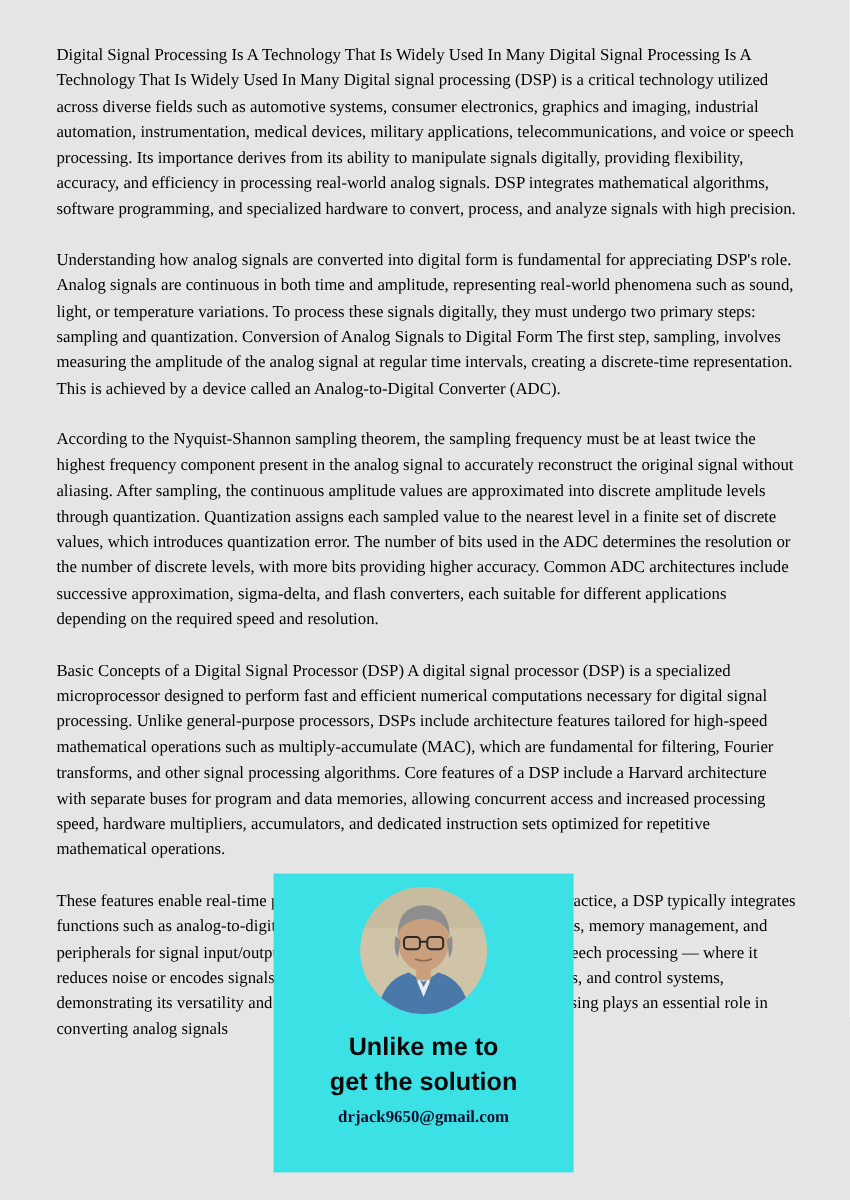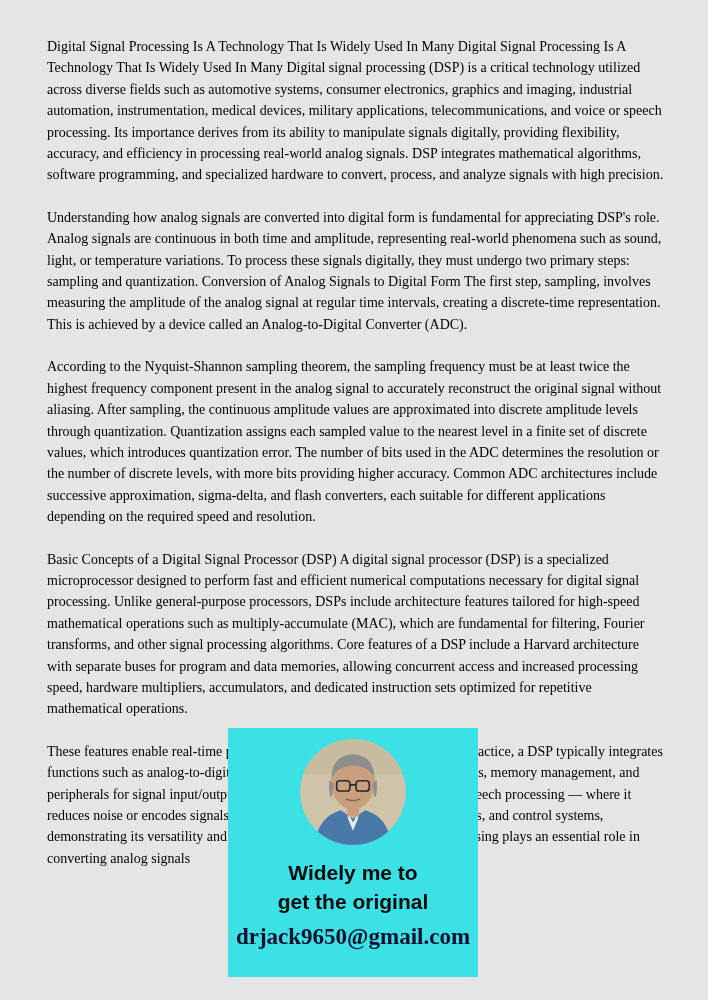--- a/index.html
+++ b/index.html
@@ -57,21 +57,21 @@
     font-weight: bold;
     font-size: 21px;
     line-height: 29px;
     color: #0a0a0a;
     text-align: center;
     margin-top: 13px;
   }
   .contact-email {
     font-family: "Liberation Serif", serif;
     font-weight: bold;
-    font-size: 23px;
+    font-size: 14px;
     color: #10102e;
     text-align: center;
     margin-top: 8px;
   }
 </style>
 </head>
 <body>
 
 <div class="page">
 
@@ -95,19 +95,19 @@
         <path d="M31 44 Q29 16 52 15 Q75 16 73 44 Q74 28 52 26 Q30 28 31 44" fill="#8e8e8e"></path>
         <path d="M29 40 Q27 52 31 58 L33 44 Z" fill="#8e8e8e"></path>
         <path d="M75 40 Q77 52 73 58 L71 44 Z" fill="#8e8e8e"></path>
         <rect x="36" y="41" width="13" height="10" rx="3" fill="none" stroke="#2a2a2a" stroke-width="1.6"></rect>
         <rect x="55" y="41" width="13" height="10" rx="3" fill="none" stroke="#2a2a2a" stroke-width="1.6"></rect>
         <line x1="49" y1="45" x2="55" y2="45" stroke="#2a2a2a" stroke-width="1.6"></line>
         <path d="M45 59 Q52 62 59 59" fill="none" stroke="#8a6a50" stroke-width="1.4"></path>
       </svg>
     </div>
     <div class="contact-heading">
-      <div>Widely me to</div>
-      <div>get the original</div>
+      <div>Unlike me to</div>
+      <div>get the solution</div>
     </div>
     <div class="contact-email">drjack9650@gmail.com</div>
   </div>
 
 </div>
 
 </body></html>

